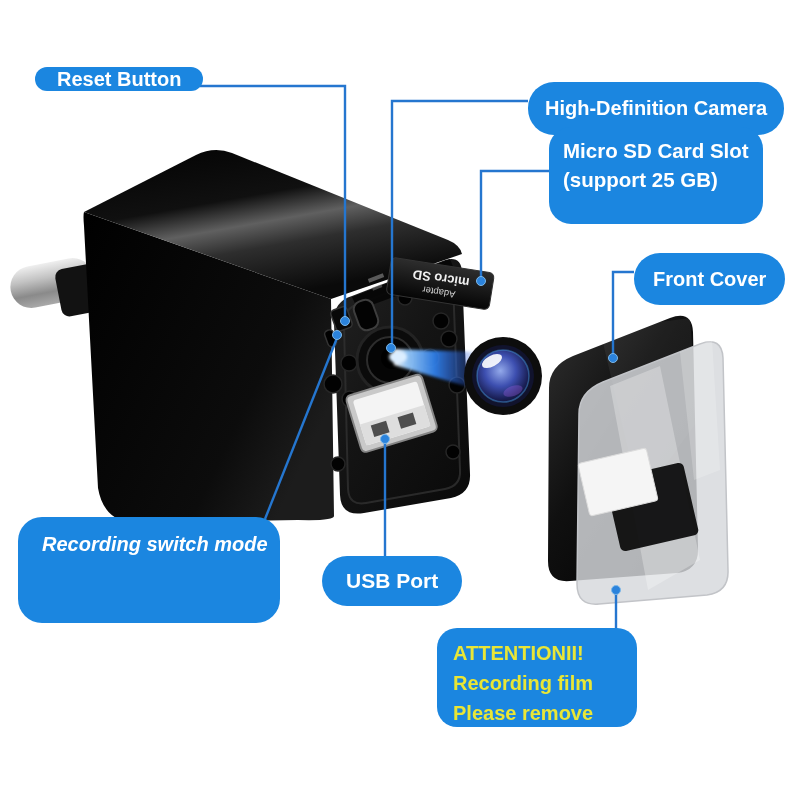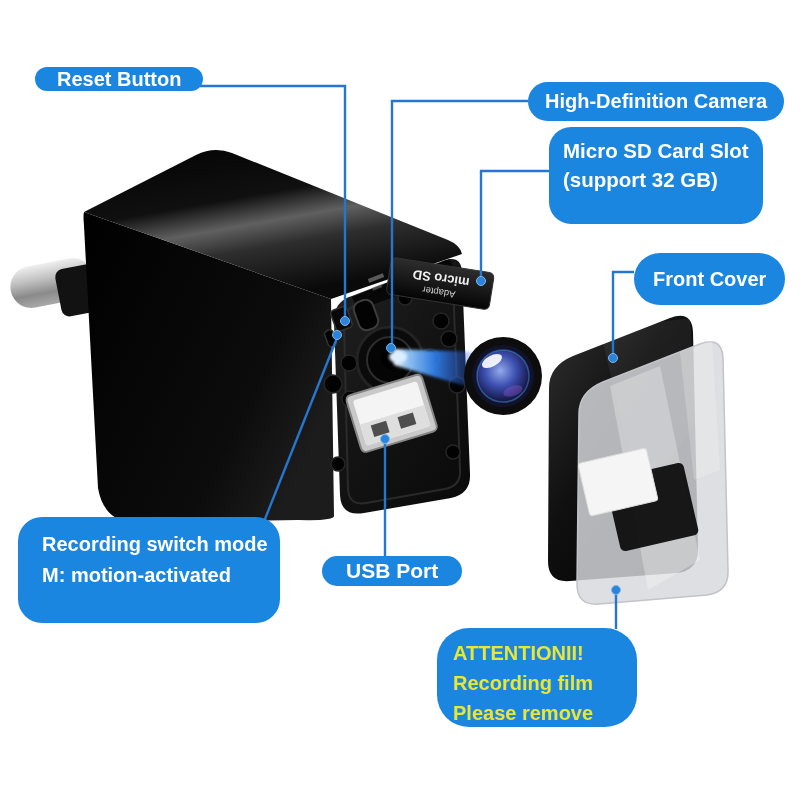--- a/index.html
+++ b/index.html
@@ -13,26 +13,26 @@
     font-weight:bold;display:inline-flex;align-items:center;justify-content:center;
     border-radius:26px;white-space:nowrap;
   }
   .callout-box{
     position:absolute;background:var(--label-blue,#1b86e0);color:#fff;
     font-weight:bold;border-radius:22px;box-sizing:border-box;
   }
   .callout-box div{white-space:nowrap;}
   .yellow{color:var(--highlight-yellow,#e9e636);}
   #label-reset{left:35px;top:67px;height:24px;padding:0 22px;font-size:20px;}
-  #label-hd{left:528px;top:82px;height:39px;padding:0 17px;font-size:20px;justify-content:center;}
+  #label-hd{left:528px;top:82px;height:39px;padding:7px 17px;font-size:20px;justify-content:center;}
   #label-sd{left:549px;top:127px;width:214px;height:97px;padding:9px 0 0 14px;font-size:20.5px;line-height:29px;}
   #label-cover{left:634px;top:253px;height:52px;padding:0 19px;font-size:20px;}
-  #label-rec{left:18px;top:517px;width:262px;height:106px;border-radius:24px;padding:12px 0 0 24px;font-size:20px;line-height:31px;}
-  #label-usb{left:322px;top:556px;height:30px;padding:0 24px;font-size:21px;}
-  #label-att{left:437px;top:628px;width:200px;height:99px;border-radius:32px;padding:10px 0 0 16px;font-size:20px;line-height:30px;}
+  #label-rec{left:18px;top:517px;width:262px;height:106px;border-radius:24px;padding:12px 0 0 24px;font-size:20px;line-height:31px;font-style:italic;}
+  #label-usb{left:322px;top:556px;height:50px;padding:0 24px;font-size:21px;}
+  #label-att{left:437px;top:628px;width:200px;height:99px;border-radius:20px;padding:10px 0 0 16px;font-size:20px;line-height:30px;}
 </style>
 </head>
 <body>
 
 <div class="canvas">
 
   <svg width="800" height="800" viewBox="0 0 800 800">
     <defs>
       <linearGradient id="pinGrad" x1="0" y1="0" x2="0" y2="1">
         <stop offset="0" stop-color="#efefef"></stop>
@@ -193,30 +193,29 @@
   <div class="pill" id="label-reset">
     <span>Reset Button</span>
   </div>
 
   <div class="pill" id="label-hd">
     <span>High-Definition Camera</span>
   </div>
 
   <div class="callout-box" id="label-sd">
     <div>Micro SD Card Slot</div>
-    <div>(support 32 GB)</div>
+    <div>(support 25 GB)</div>
   </div>
 
   <div class="pill" id="label-cover">
     <span>Front Cover</span>
   </div>
 
   <div class="callout-box" id="label-rec">
     <div>Recording switch mode</div>
-    <div>M: motion-activated</div>
   </div>
 
   <div class="pill" id="label-usb">
     <span>USB Port</span>
   </div>
 
   <div class="callout-box" id="label-att">
     <div class="yellow">ATTENTIONII!</div>
     <div class="yellow">Recording film</div>
     <div class="yellow">Please remove</div>

